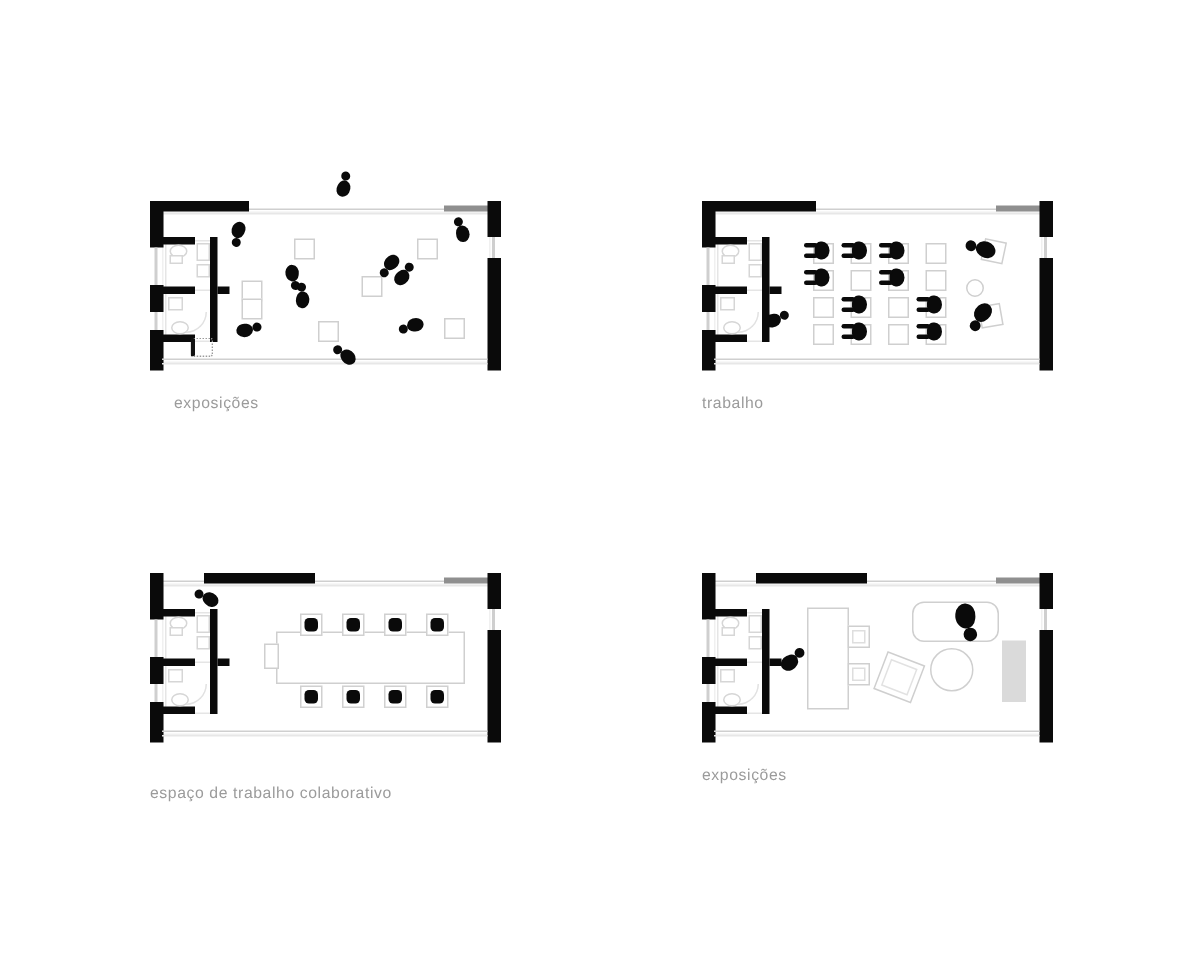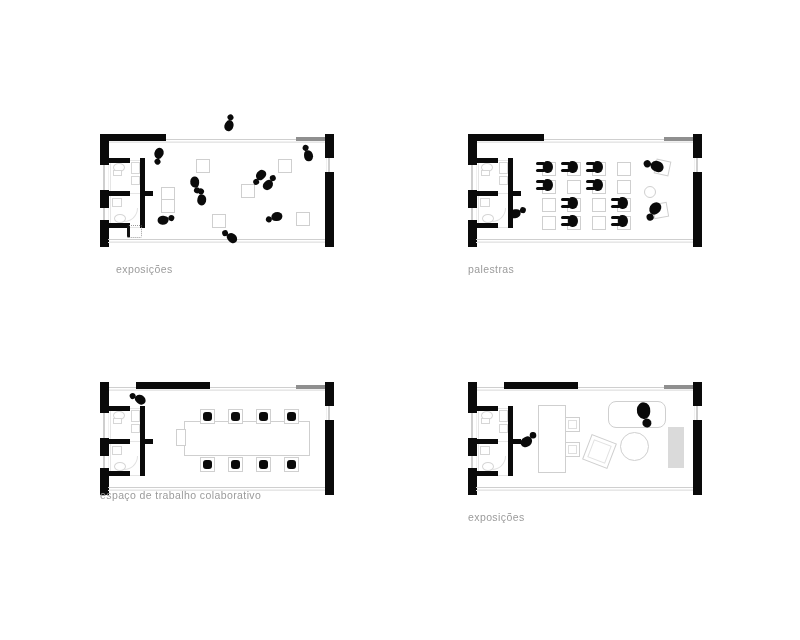--- a/index.html
+++ b/index.html
@@ -162,21 +162,21 @@
     <div class="sit" style="left:143px;top:83px;"></div>
 
     <div class="person" style="left:42px;top:74px;transform:rotate(15deg);"></div>
 
     <div class="sq" style="left:187px;top:28px;width:13px;height:13px;transform:rotate(12deg);"></div>
     <div class="person" style="left:178px;top:26px;transform:rotate(-125deg) scale(1.2);"></div>
     <div class="sq" style="left:176px;top:54px;width:10px;height:10px;border-radius:50%;"></div>
     <div class="sq" style="left:185px;top:71px;width:13px;height:13px;transform:rotate(-10deg);"></div>
     <div class="person" style="left:177px;top:72px;transform:rotate(160deg) scale(1.2);"></div>
   </div>
-  <div class="plan-label" style="left:468px;top:263px;">palestras</div>
+  <div class="plan-label" style="left:468px;top:263px;">trabalho</div>
 
   <div class="plan" style="left:100px;top:380px;">
     <div class="floor"></div>
     <div class="gline" style="left:8px;top:7px;width:218px;height:1px;"></div>
     <div class="gline2" style="left:8px;top:10px;width:218px;height:1px;"></div>
     <div class="wall" style="left:36px;top:2px;width:74px;height:7px;"></div>
     <div class="gseg" style="left:196px;top:5px;width:30px;height:4px;"></div>
     <div class="wall" style="left:0;top:2px;width:9px;height:31px;"></div>
     <div class="gline" style="left:3px;top:33px;width:2px;height:25px;"></div>
     <div class="wall" style="left:0;top:58px;width:9px;height:18px;"></div>
@@ -226,21 +226,21 @@
       </div>
     <div class="chair" style="left:156px;top:77px;">
         <div class="seat"></div>
       </div>
     <div class="chair" style="left:184px;top:77px;">
         <div class="seat"></div>
       </div>
 
     <div class="person" style="left:30px;top:11px;transform:rotate(-115deg);"></div>
   </div>
-  <div class="plan-label" style="left:100px;top:489px;">espaço de trabalho colaborativo</div>
+  <div class="plan-label" style="left:100px;top:523px;">espaço de trabalho colaborativo</div>
 
   <div class="plan" style="left:468px;top:380px;">
     <div class="floor"></div>
     <div class="gline" style="left:8px;top:7px;width:218px;height:1px;"></div>
     <div class="gline2" style="left:8px;top:10px;width:218px;height:1px;"></div>
     <div class="wall" style="left:36px;top:2px;width:74px;height:7px;"></div>
     <div class="gseg" style="left:196px;top:5px;width:30px;height:4px;"></div>
     <div class="wall" style="left:0;top:2px;width:9px;height:31px;"></div>
     <div class="gline" style="left:3px;top:33px;width:2px;height:25px;"></div>
     <div class="wall" style="left:0;top:58px;width:9px;height:18px;"></div>

